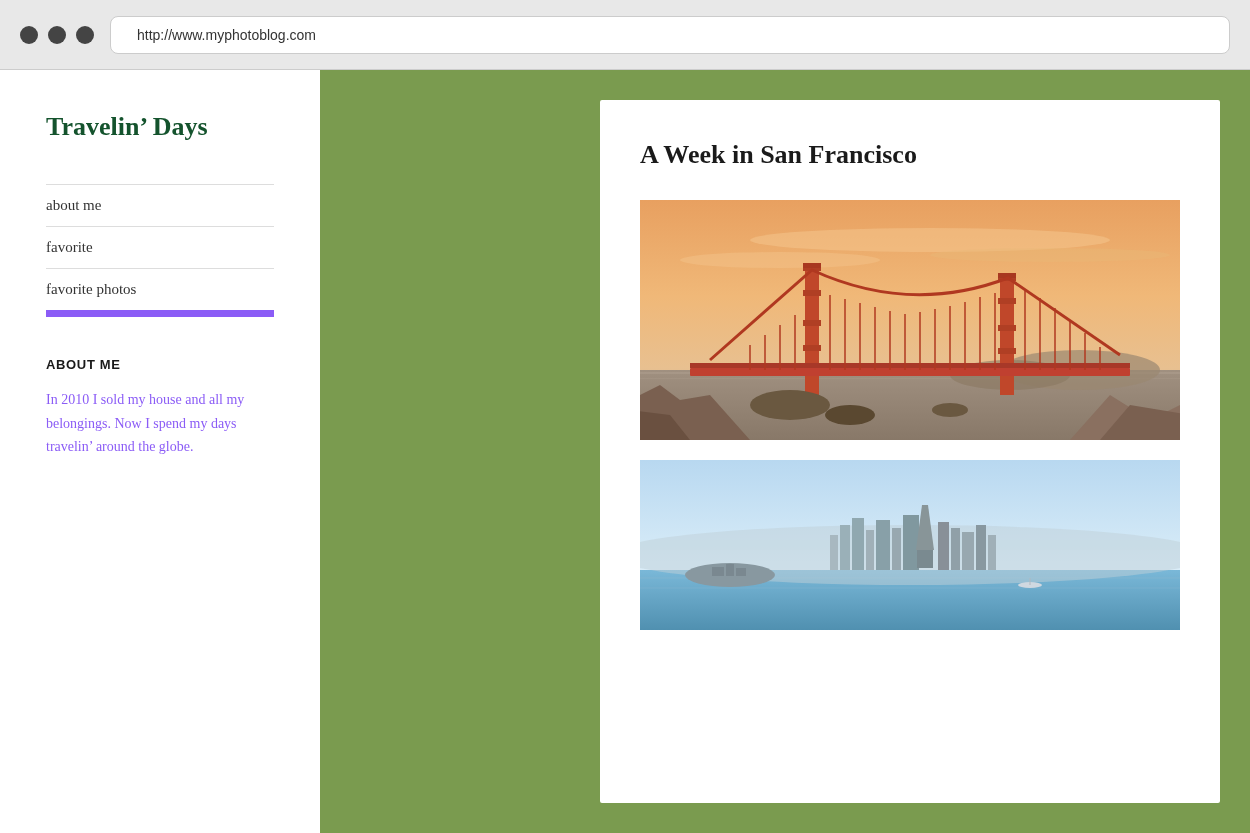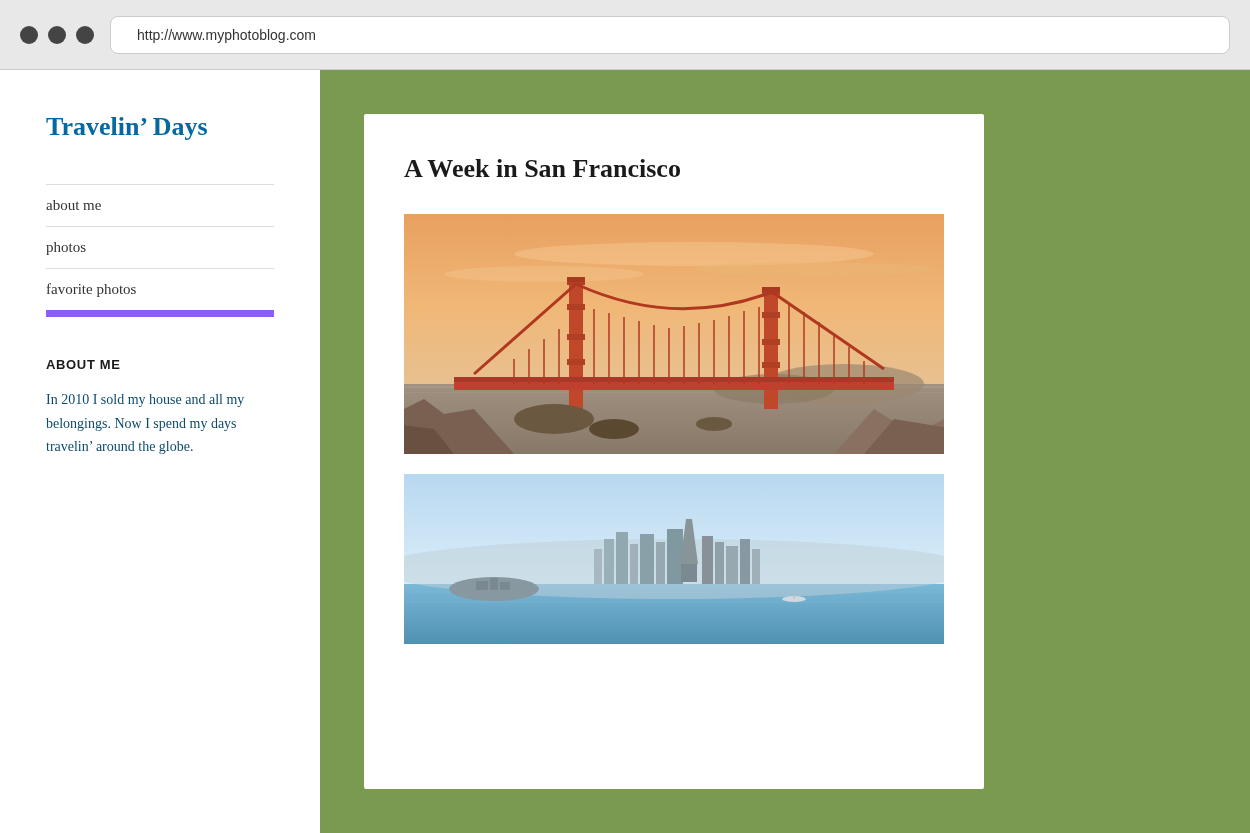--- a/index.html
+++ b/index.html
@@ -60,21 +60,21 @@
       width: 320px;
       background: white;
       padding: 40px 46px 40px 46px;
       flex-shrink: 0;
       overflow-y: auto;
     }
 
     .site-title {
       font-size: 26px;
       font-weight: bold;
-      color: #0369a1;
+      color: #14532d;
       font-family: Georgia, serif;
       margin-bottom: 40px;
       line-height: 1.3;
     }
 
     .nav-list {
       list-style: none;
       margin-bottom: 40px;
     }
 
@@ -100,33 +100,33 @@
       font-weight: bold;
       color: #1a1a1a;
       letter-spacing: 0.05em;
       text-transform: uppercase;
       margin-bottom: 16px;
       font-family: Arial, Helvetica, sans-serif;
     }
 
     .sidebar-bio {
       font-size: 14px;
-      color: #0c4a6e;
+      color: #8b5cf6;
       line-height: 1.7;
       font-family: Georgia, serif;
     }
 
     
     .main-content {
       flex: 1;
       background: #7a9b4f;
       overflow-y: auto;
-      padding: 44px;
-      display: flex;
-      justify-content: flex-start;
+      padding: 30px;
+      display: flex;
+      justify-content: flex-end;
     }
 
     .content-card {
       background: white;
       width: 620px;
       padding: 40px 40px 0 40px;
       border-radius: 2px;
     }
 
     .post-title {
@@ -170,21 +170,21 @@
 
   <aside class="sidebar">
     <h1 class="site-title">Travelin’ Days</h1>
 
     <nav>
       <ul class="nav-list">
         <li>
           <a href="#">about me</a>
         </li>
         <li>
-          <a href="#">photos</a>
+          <a href="#">favorite</a>
         </li>
         <li>
           <a href="#">favorite photos</a>
         </li>
       </ul>
     </nav>
 
     <div class="sidebar-about">
       <h3 class="sidebar-section-title">ABOUT ME</h3>
       <p class="sidebar-bio">In 2010 I sold my house and all my belongings. Now I spend my days travelin’ around the globe.</p>

